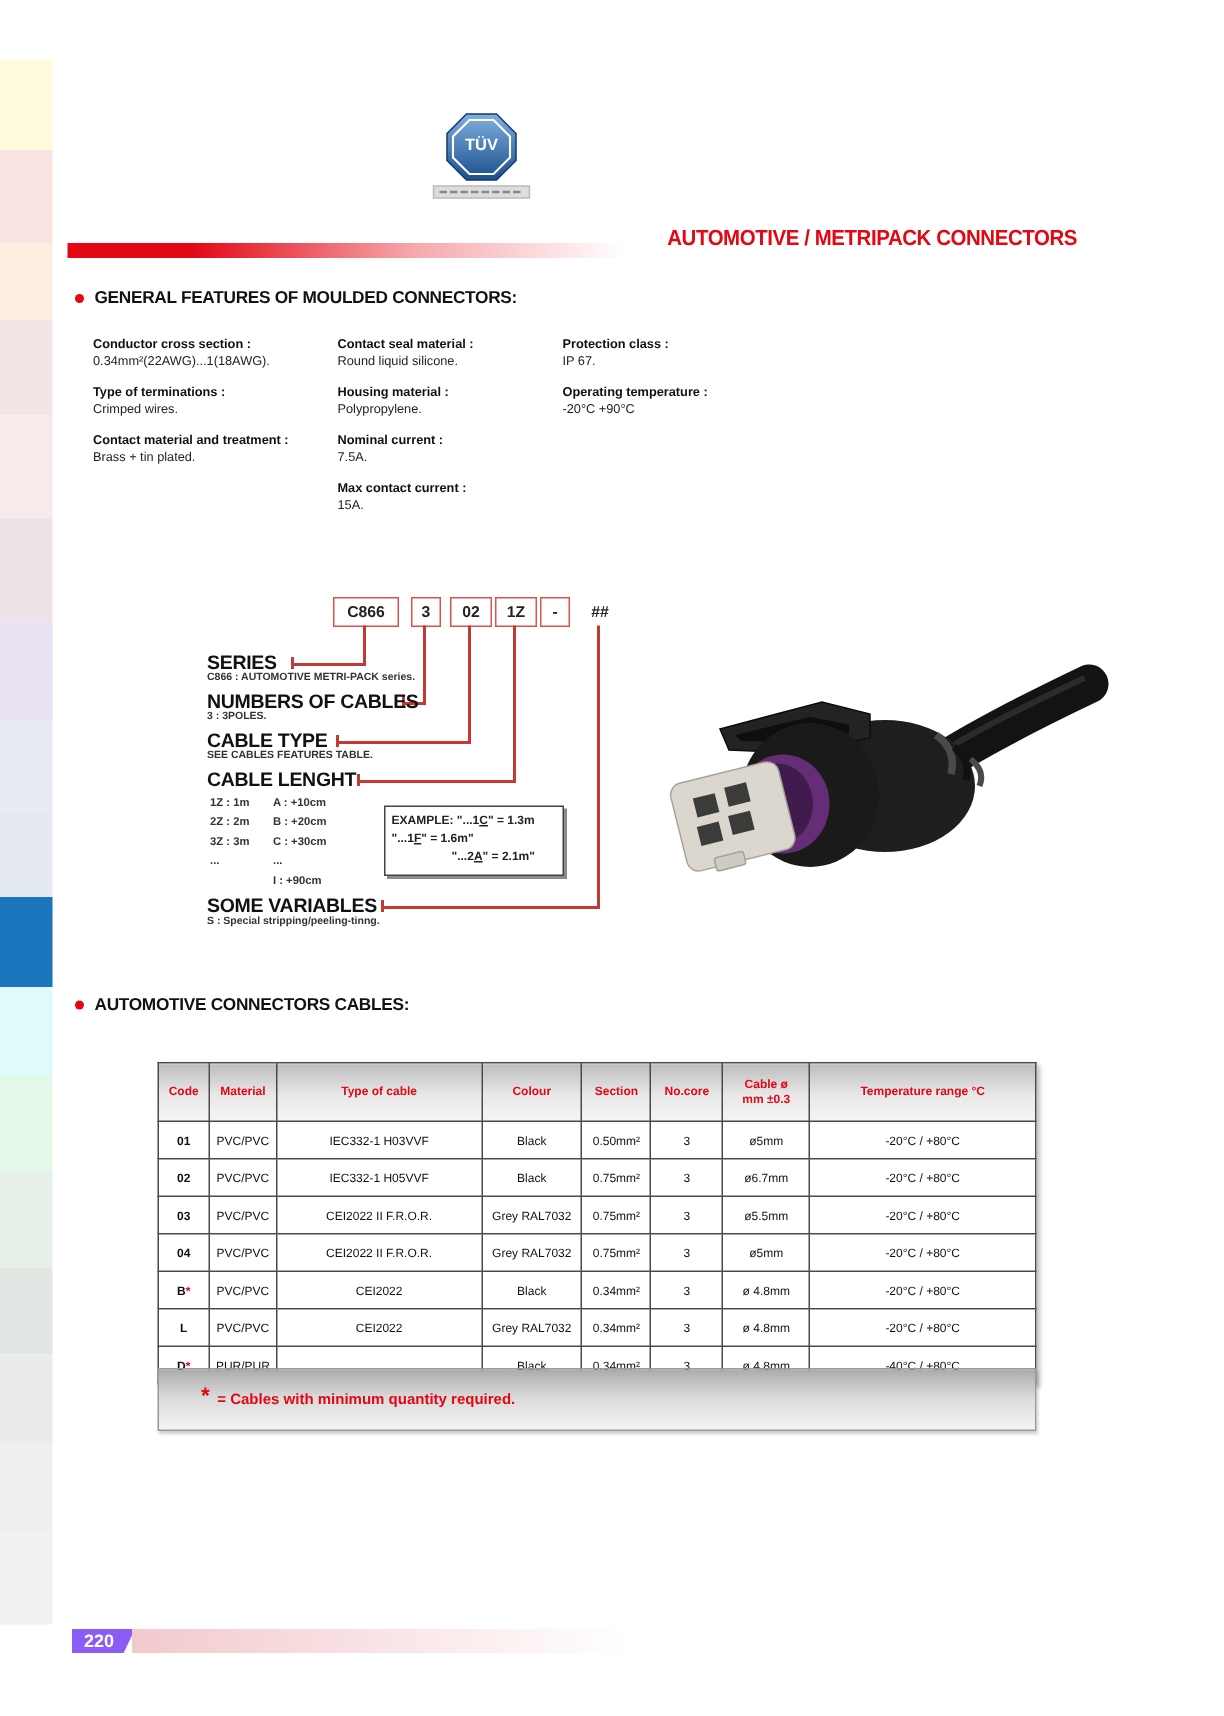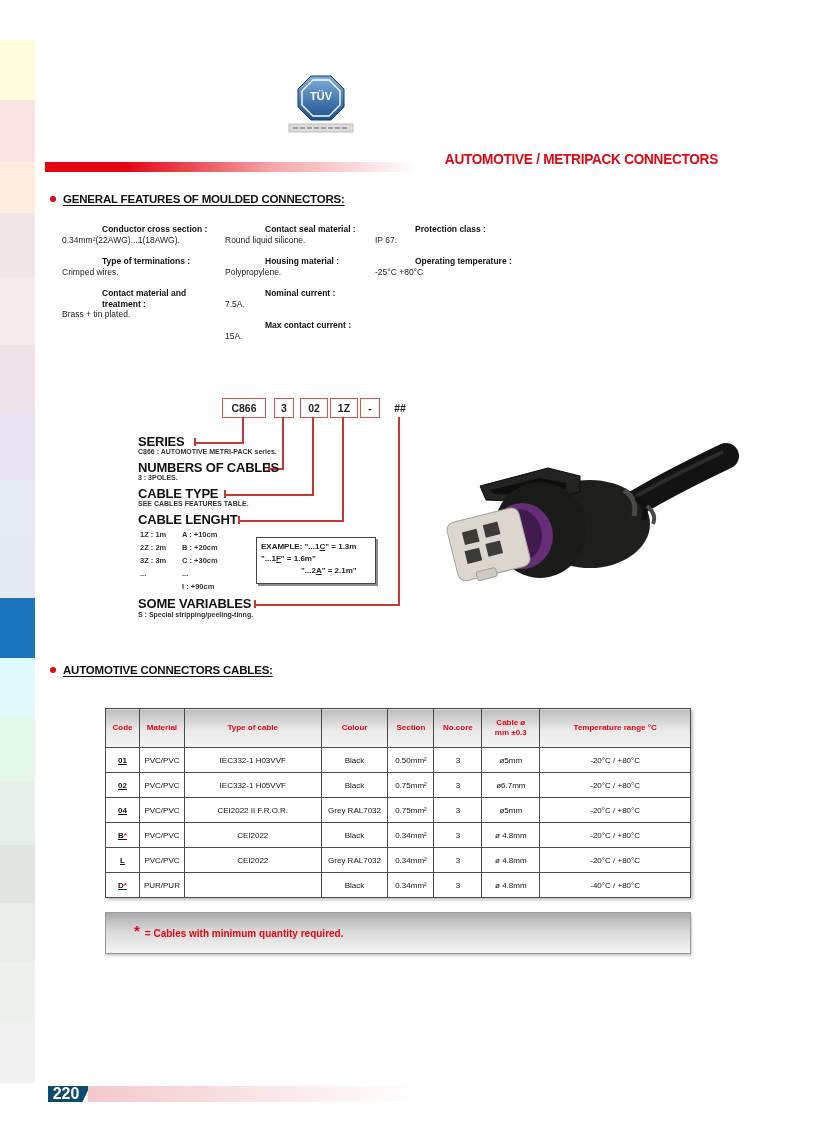--- a/index.html
+++ b/index.html
@@ -16,32 +16,32 @@
 
   .red-bar{position:absolute;left:45px;top:162px;width:372px;height:10px;
            background:linear-gradient(90deg,#e30613 0%,#e30613 22%,rgba(227,6,19,.35) 62%,rgba(227,6,19,0) 100%);}
   .page-title{position:absolute;left:420px;top:151px;width:298px;text-align:right;
               font-size:14.5px;font-weight:bold;color:#e30613;letter-spacing:-.3px;
               transform:scaleX(.94);transform-origin:right;}
 
   
   .sec-head{position:absolute;display:flex;align-items:center;gap:7px;}
   .sec-head .bullet{width:6px;height:6px;border-radius:50%;background:#e30613;flex:0 0 auto;}
-  .sec-head .txt{font-size:11.5px;font-weight:bold;color:#111;text-decoration:underline;
+  .sec-head .txt{font-size:11.5px;font-weight:bold;color:#111;
                  text-underline-offset:2px;letter-spacing:-.2px;text-align:right;}
   #head1{left:50px;top:193px;} #head2{left:50px;top:664px;}
 
   
   .features{position:absolute;left:62px;top:224px;width:620px;display:flex;}
   .features .fcol{display:flex;flex-direction:column;}
   .features .fcol:nth-child(1){width:163px;}
   .features .fcol:nth-child(2){width:150px;}
   .features .fcol:nth-child(3){width:170px;}
   .fitem{margin-bottom:11px;}
-  .fitem .flabel{font-size:8.5px;font-weight:bold;color:#111;line-height:10.5px;margin-left:40px;}
+  .fitem .flabel{font-size:8.5px;font-weight:bold;color:#111;line-height:10.5px;}
   .fitem .fvalue{font-size:8.5px;color:#222;line-height:10.5px;white-space:pre-line;}
 
   
   .diagram{position:absolute;left:138px;top:398px;width:570px;height:240px;}
   .pn-box{position:absolute;top:0;height:18px;border:1.5px solid #d9534a;background:#fff;
           display:flex;align-items:center;justify-content:center;
           font-size:10.5px;font-weight:bold;color:#222;}
   .pn-box.noborder{border-color:transparent;}
   .pn-label{position:absolute;font-size:13px;font-weight:bold;color:#111;letter-spacing:-.2px;}
   .pn-note{position:absolute;font-size:7px;font-weight:bold;color:#333;}
@@ -58,35 +58,35 @@
   
   .photo{position:absolute;left:428px;top:428px;width:322px;height:178px;}
 
   
   .cables{position:absolute;left:105px;top:708px;width:586px;border-collapse:collapse;
           box-shadow:2px 2px 3px rgba(0,0,0,.25);}
   .cables th,.cables td{border:1px solid #4a4a4a;text-align:center;vertical-align:middle;}
   .cables th{height:36px;background:linear-gradient(180deg,#bdbdbd 0%,#e9e9e9 55%,#f4f4f4 100%);
              color:#e30613;font-size:8px;font-weight:bold;line-height:10px;}
   .cables td{height:22px;font-size:8px;color:#111;background:#fff;}
-  .cables td.code{font-weight:bold;text-decoration:underline;}
+  .cables td.code{font-weight:bold;}
   .cables .star{color:#e30613;font-weight:bold;}
 
   
   .note-box{position:absolute;left:105px;top:912px;width:586px;height:42px;box-sizing:border-box;
             border:1px solid #999;background:linear-gradient(180deg,#ababab 0%,#d9d9d9 45%,#f4f4f4 100%);
             display:flex;align-items:center;padding-left:28px;
             box-shadow:1px 2px 2px rgba(0,0,0,.2);}
   .note-box .star{color:#e30613;font-size:15px;font-weight:bold;margin-right:5px;position:relative;top:-3px;}
   .note-box .txt{color:#e30613;font-size:10px;font-weight:bold;}
 
   
-  .page-badge{position:absolute;left:48px;top:1086px;width:42px;height:16px;background:#0c4a6e;
+  .page-badge{position:absolute;left:48px;top:1086px;width:42px;height:16px;background:#8b5cf6;
               clip-path:polygon(0 0,100% 0,82% 100%,0 100%);
-              color:#fff;font-size:16px;font-weight:bold;display:flex;align-items:center;justify-content:center;
+              color:#fff;font-size:12px;font-weight:bold;display:flex;align-items:center;justify-content:center;
               padding-right:6px;box-sizing:border-box;}
   .page-strip{position:absolute;left:88px;top:1086px;width:332px;height:16px;
               background:linear-gradient(90deg,#f3c9cc 0%,rgba(243,201,204,0) 100%);}
 </style>
 </head>
 <body>
 
 <div class="page">
 
   <div class="sidebar">
@@ -167,21 +167,21 @@
           <div class="fvalue">15A.</div>
         </div>
       </div>
       <div class="fcol">
         <div class="fitem">
           <div class="flabel">Protection class :</div>
           <div class="fvalue">IP 67.</div>
         </div>
         <div class="fitem">
           <div class="flabel">Operating temperature :</div>
-          <div class="fvalue">-25°C +80°C</div>
+          <div class="fvalue">-20°C +90°C</div>
         </div>
       </div>
     </div>
 
   <div class="diagram">
     <div>
         <div class="pn-box" style="left: 84px; width: 42px;">C866</div>
         <div class="pn-box" style="left: 136px; width: 18px;">3</div>
         <div class="pn-box" style="left: 162px; width: 26px;">02</div>
         <div class="pn-box" style="left: 192px; width: 26px;">1Z</div>
@@ -305,20 +305,30 @@
           <td class="code">02</td>
           <td>PVC/PVC</td>
           <td>IEC332-1 H05VVF</td>
           <td>Black</td>
           <td>0.75mm²</td>
           <td>3</td>
           <td>ø6.7mm</td>
           <td>-20°C / +80°C</td>
         </tr>
         <tr>
+          <td class="code">03</td>
+          <td>PVC/PVC</td>
+          <td>CEI2022 II F.R.O.R.</td>
+          <td>Grey RAL7032</td>
+          <td>0.75mm²</td>
+          <td>3</td>
+          <td>ø5.5mm</td>
+          <td>-20°C / +80°C</td>
+        </tr>
+        <tr>
           <td class="code">04</td>
           <td>PVC/PVC</td>
           <td>CEI2022 II F.R.O.R.</td>
           <td>Grey RAL7032</td>
           <td>0.75mm²</td>
           <td>3</td>
           <td>ø5mm</td>
           <td>-20°C / +80°C</td>
         </tr>
         <tr>

